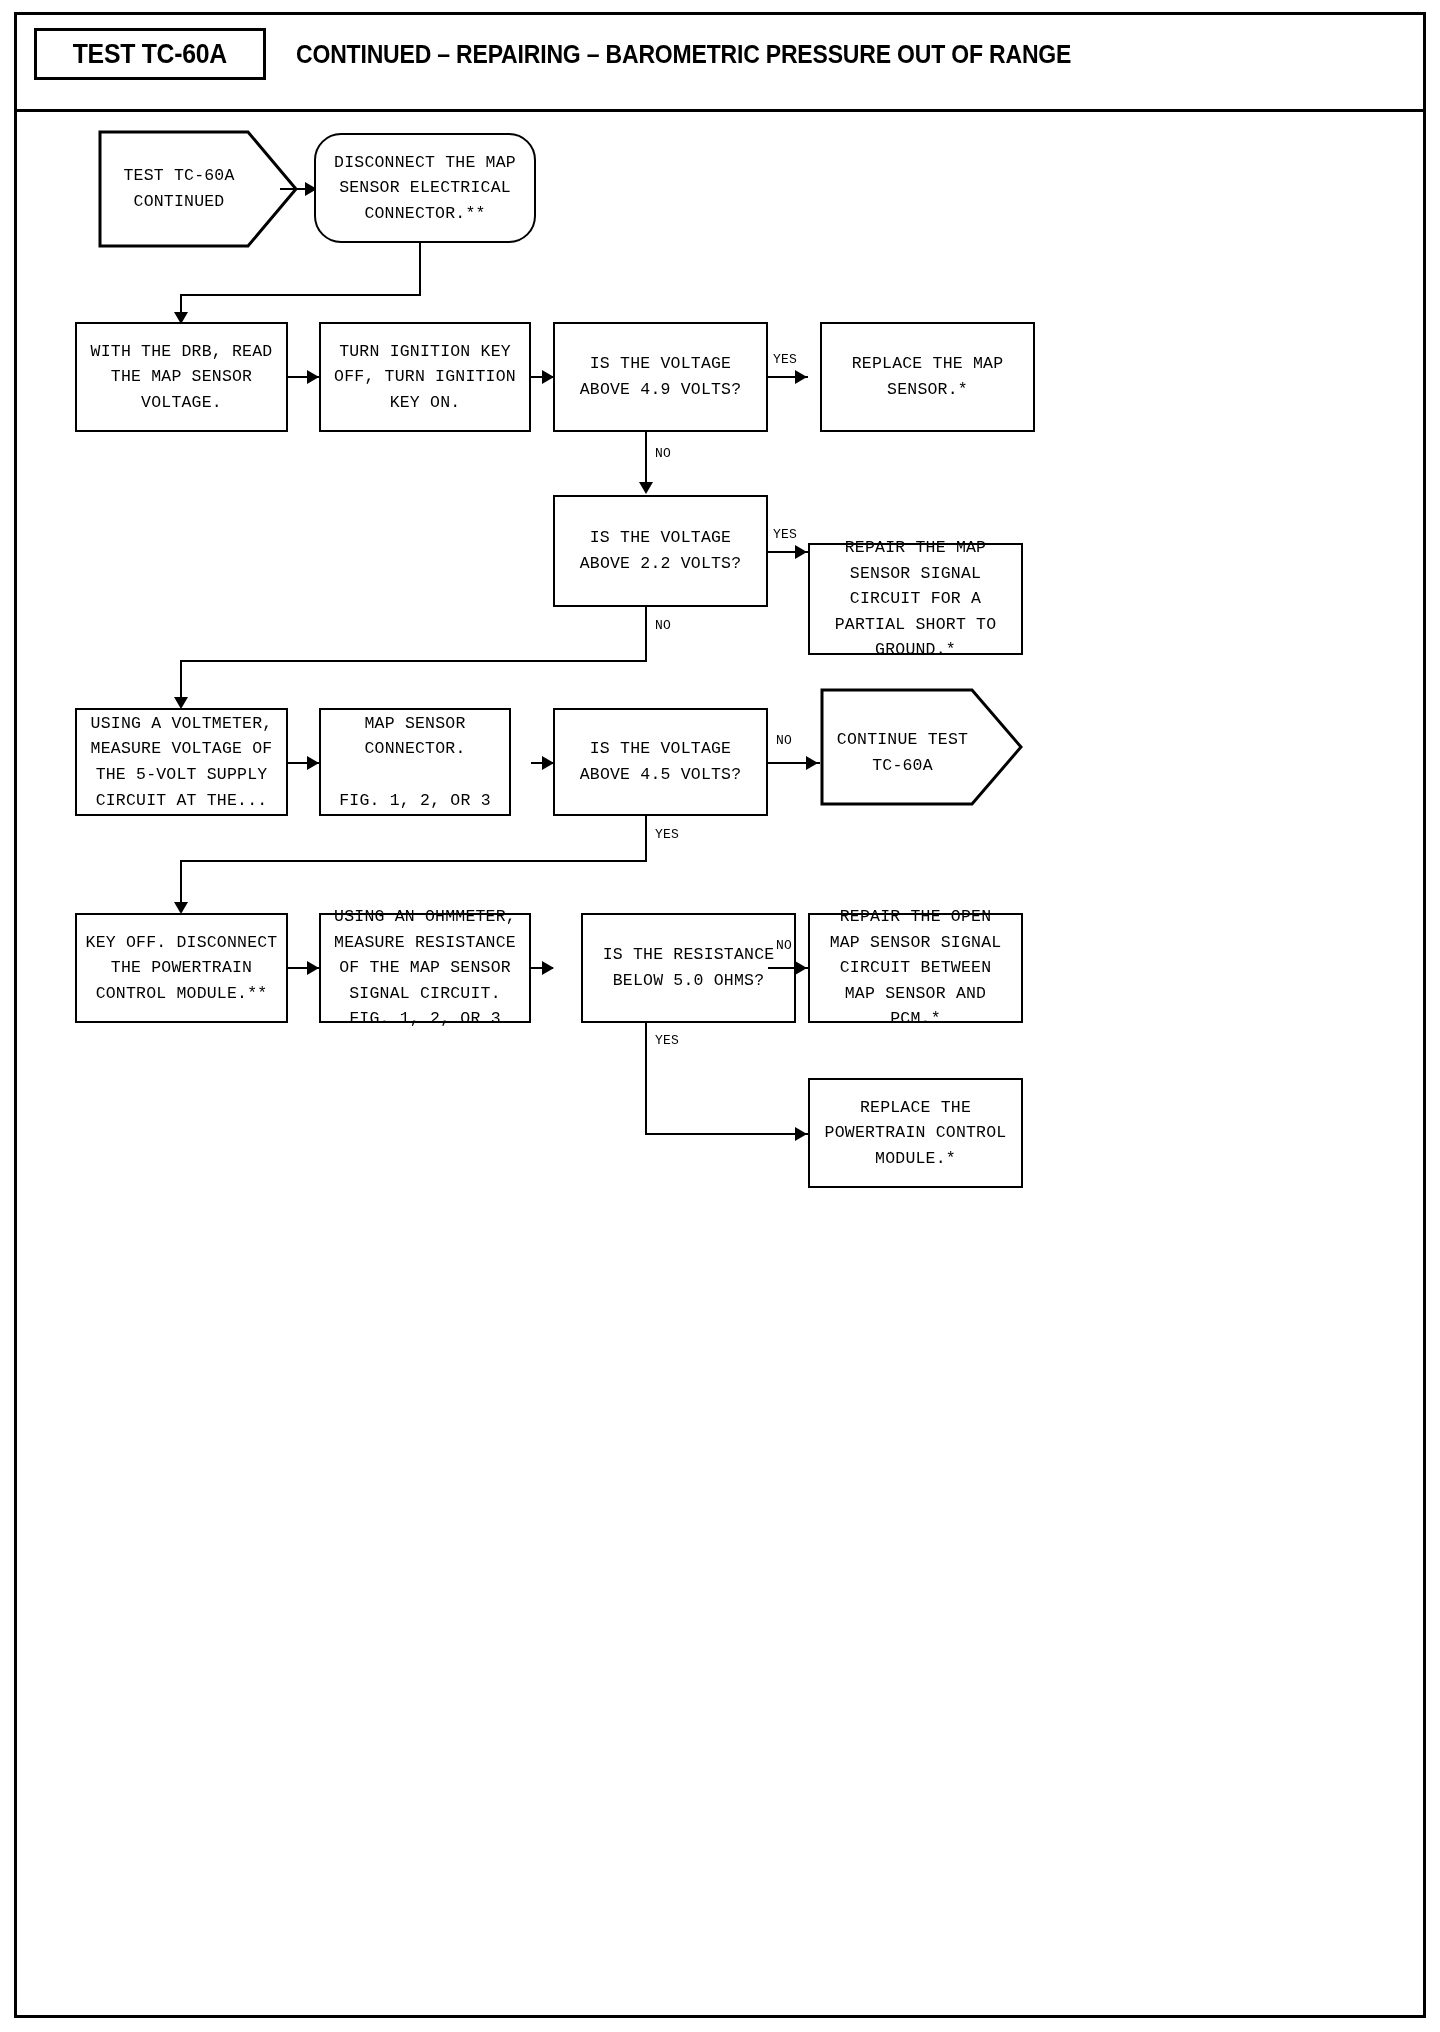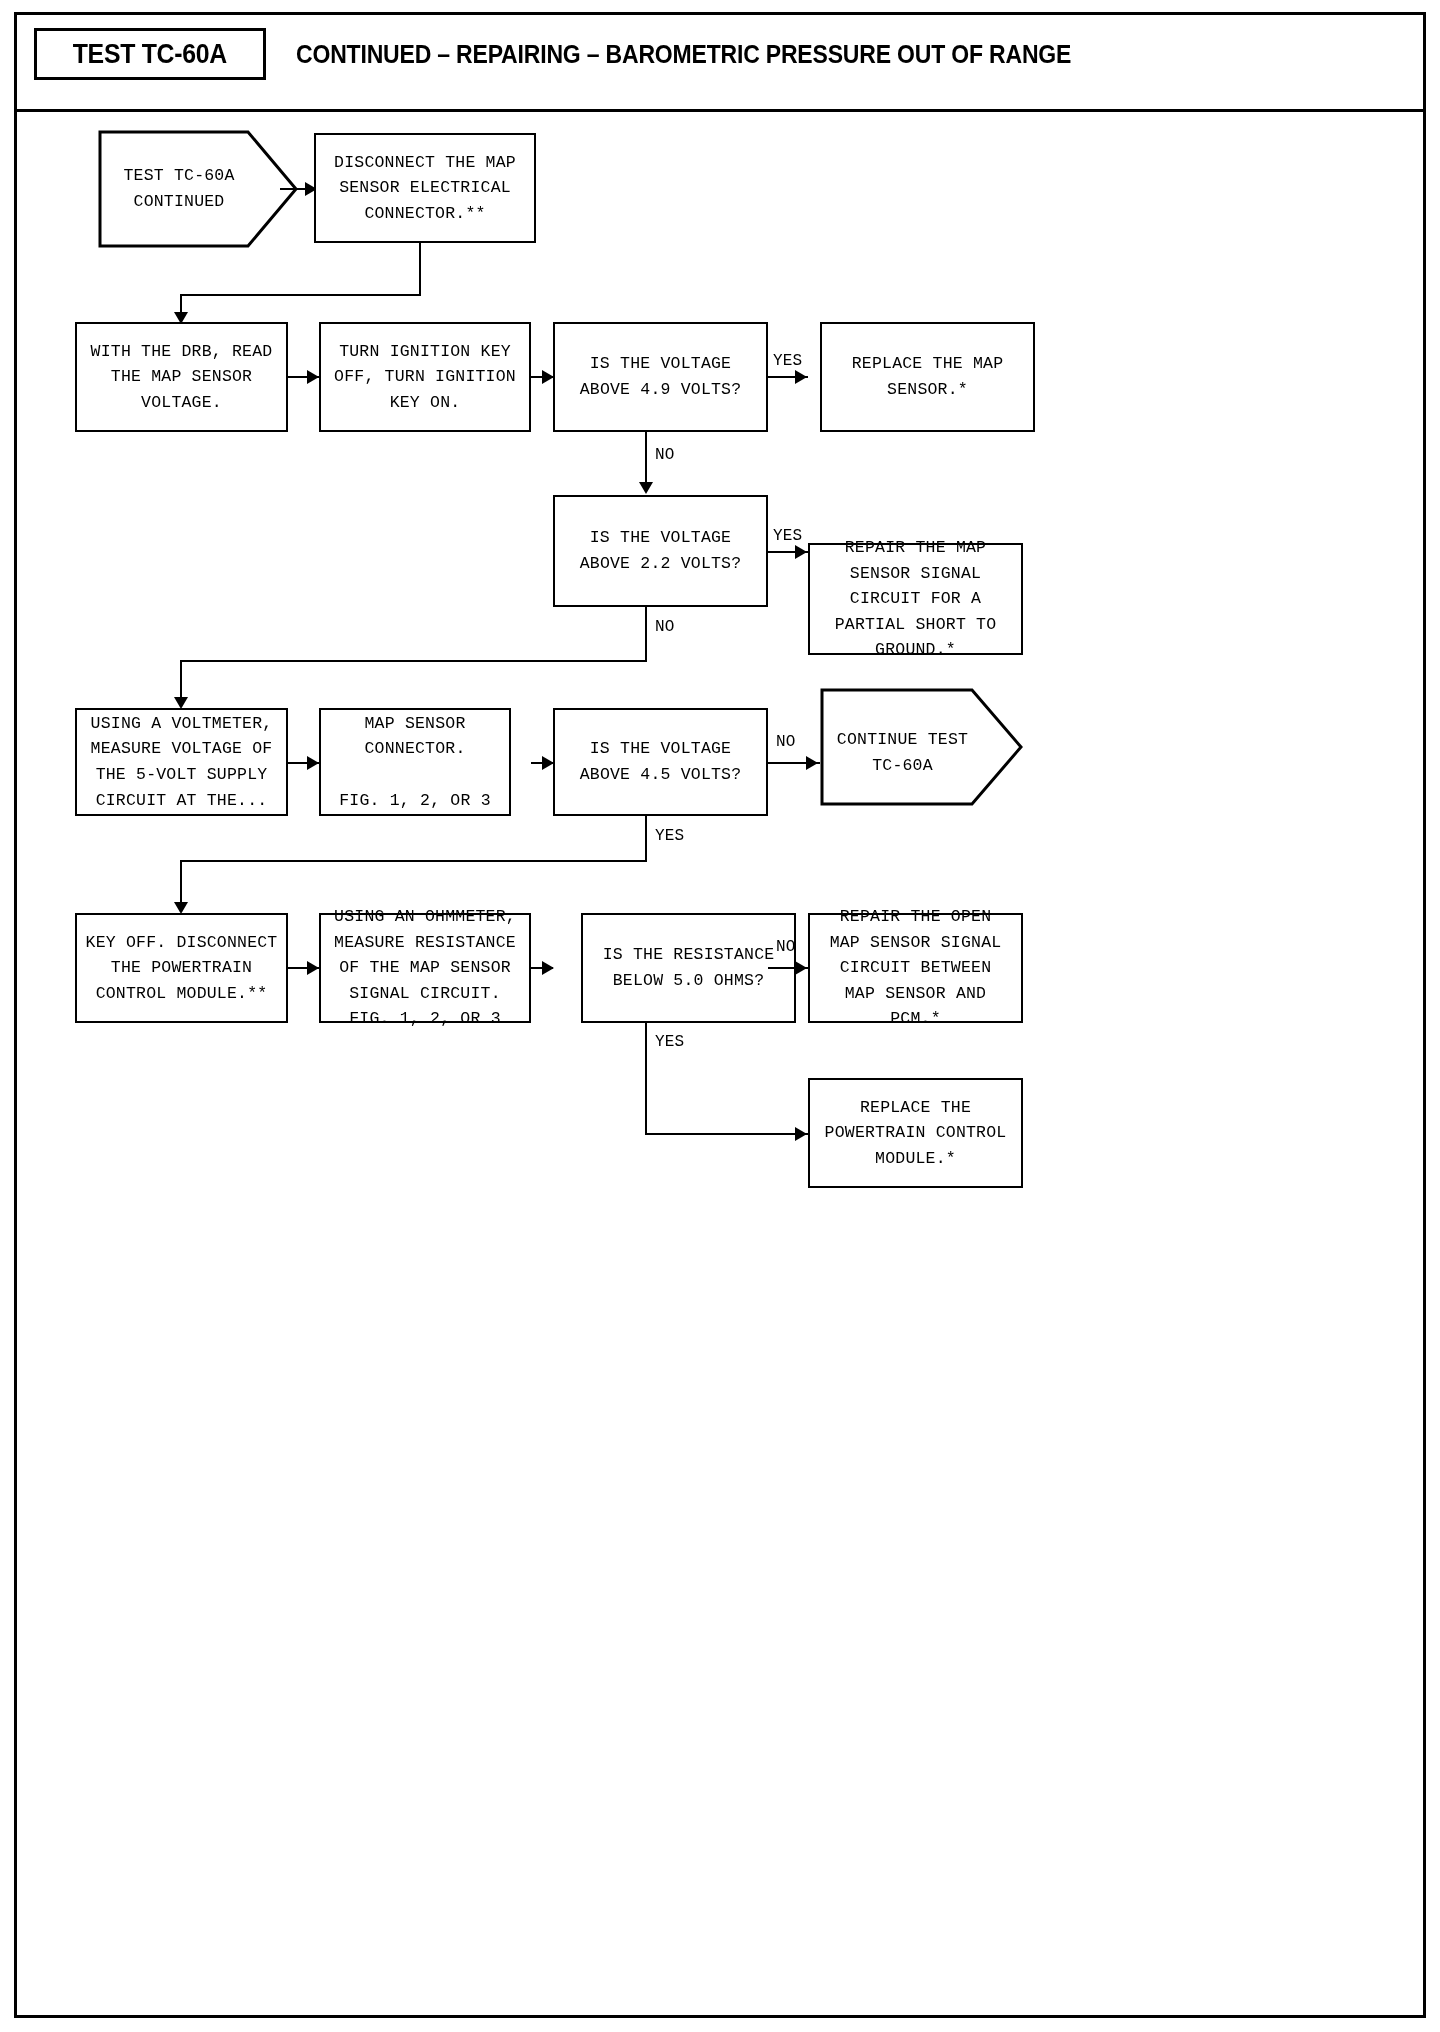--- a/index.html
+++ b/index.html
@@ -169,21 +169,21 @@
     border-left: 12px solid #000;
   }
   .ah-down {
     border-left: 7px solid transparent;
     border-right: 7px solid transparent;
     border-top: 12px solid #000;
   }
   .edge-label {
     position: absolute;
     font-family: "Liberation Mono", monospace;
-    font-size: 16px;
+    font-size: 13px;
     letter-spacing: 0.2px;
     white-space: nowrap;
   }
 </style>
 </head>
 <body>
 
 <div id="page">
 
   <div class="page-frame"></div>
@@ -199,21 +199,21 @@
     <svg width="200" height="118" viewBox="0 0 200 118">
       <polygon points="2,2 150,2 198,59 150,116 2,116" fill="#ffffff" stroke="#000000" stroke-width="3"></polygon>
     </svg>
     <div class="chev-label">TEST TC-60A
 CONTINUED</div>
   </div>
 
   <div class="ln ln-h" style="left:280px; top:188px; width:32px; height:2px;"></div>
   <div class="arrowhead ah-right" style="left:305px; top:182px;"></div>
 
-  <div class="fbox" style="left:314px; top:133px; width:222px; height:110px;">DISCONNECT THE MAP
+  <div class="fbox" style="left:314px; top:133px; width:222px; height:110px;border-radius:27px;">DISCONNECT THE MAP
 SENSOR ELECTRICAL
 CONNECTOR.**</div>
 
   <div class="ln ln-v" style="left:419px; top:243px; width:2px; height:52px;"></div>
   <div class="ln ln-h" style="left:180px; top:294px; width:241px; height:2px;"></div>
   <div class="ln ln-v" style="left:180px; top:294px; width:2px; height:28px;"></div>
   <div class="arrowhead ah-down" style="left:174px; top:312px;"></div>
 
   <div class="fbox" style="left:75px; top:322px; width:213px; height:110px;">WITH THE DRB, READ
 THE MAP SENSOR

